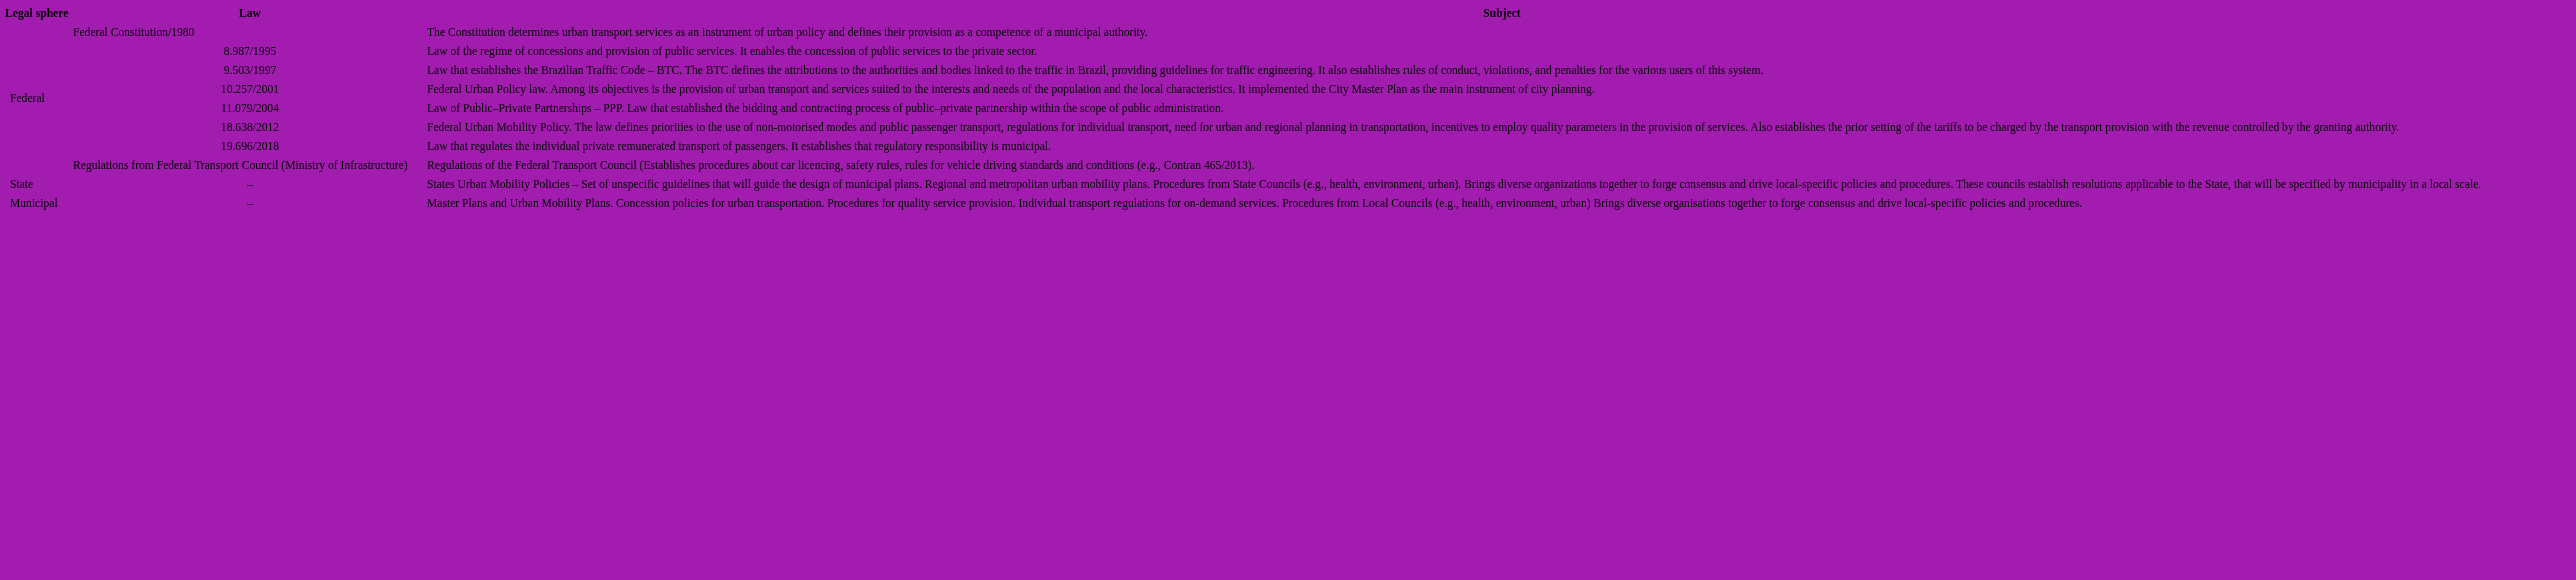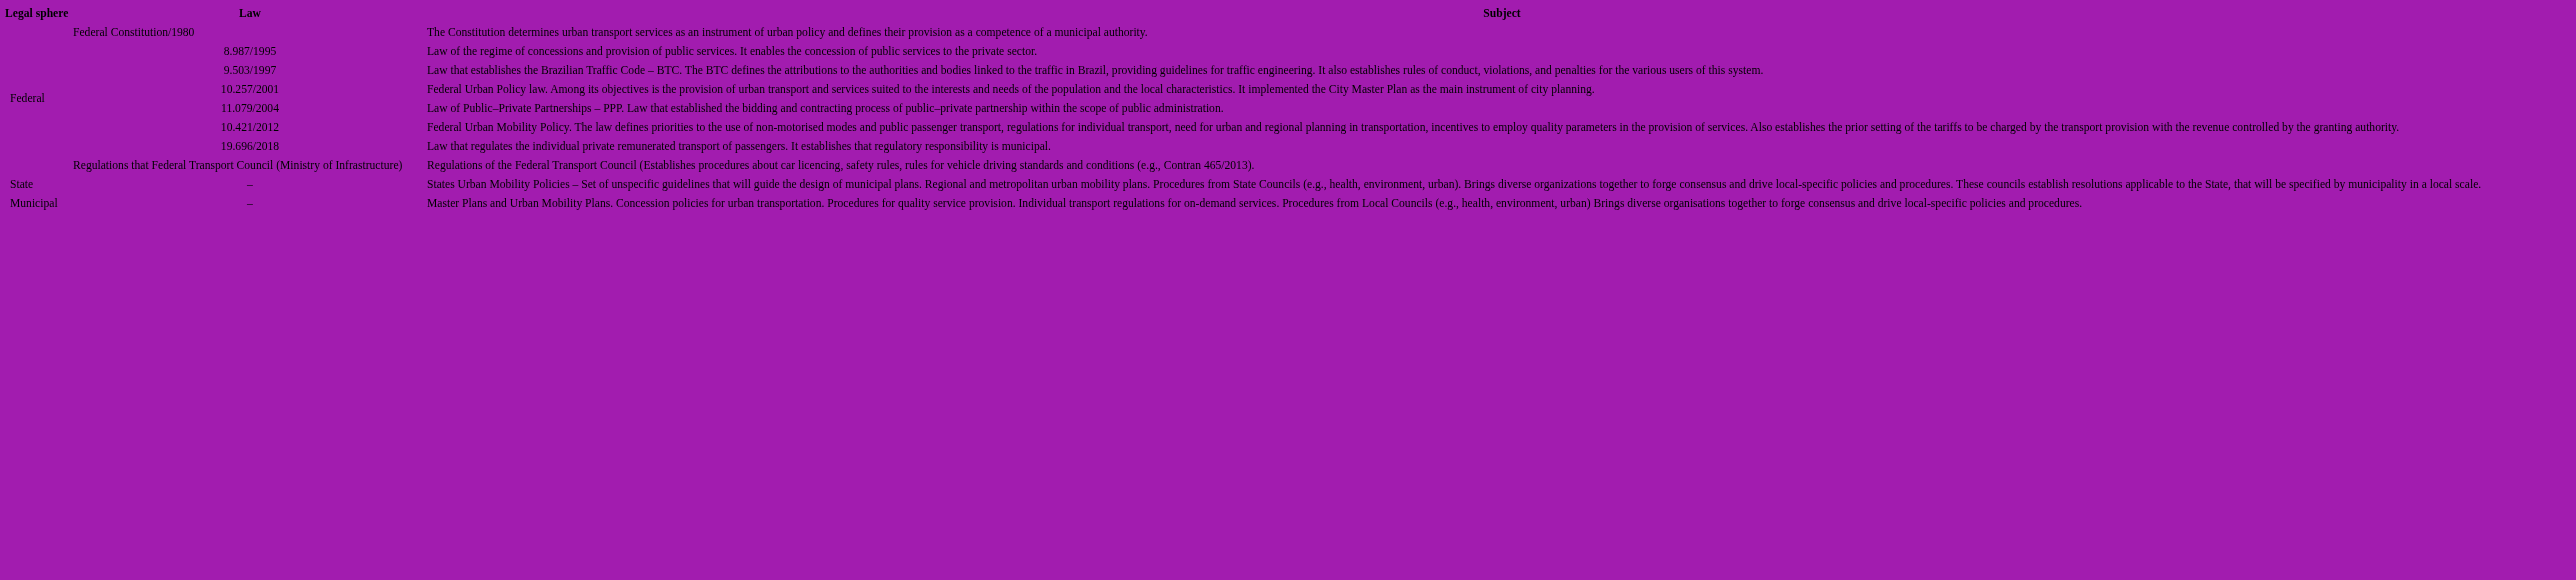--- a/index.html
+++ b/index.html
@@ -81,29 +81,29 @@
       </tr>
       <tr>
         <td class="law center">10.257/2001</td>
         <td class="subject">Federal Urban Policy law. Among its objectives is the provision of urban transport and services suited to the interests and needs of the population and the local characteristics. It implemented the City Master Plan as the main instrument of city planning.</td>
       </tr>
       <tr>
         <td class="law center">11.079/2004</td>
         <td class="subject">Law of Public–Private Partnerships – PPP. Law that established the bidding and contracting process of public–private partnership within the scope of public administration.</td>
       </tr>
       <tr>
-        <td class="law center">10.421/2012</td>
+        <td class="law center">18.638/2012</td>
         <td class="subject">Federal Urban Mobility Policy. The law defines priorities to the use of non-motorised modes and public passenger transport, regulations for individual transport, need for urban and regional planning in transportation, incentives to employ quality parameters in the provision of services. Also establishes the prior setting of the tariffs to be charged by the transport provision with the revenue controlled by the granting authority.</td>
       </tr>
       <tr>
         <td class="law center">19.696/2018</td>
         <td class="subject">Law that regulates the individual private remunerated transport of passengers. It establishes that regulatory responsibility is municipal.</td>
       </tr>
       <tr>
-        <td class="law left">Regulations that Federal Transport Council (Ministry of Infrastructure)</td>
+        <td class="law left">Regulations from Federal Transport Council (Ministry of Infrastructure)</td>
         <td class="subject">Regulations of the Federal Transport Council (Establishes procedures about car licencing, safety rules, rules for vehicle driving standards and conditions (e.g., Contran 465/2013).</td>
       </tr>
       <tr>
         <td class="sphere top">State</td>
         <td class="law center">–</td>
         <td class="subject">States Urban Mobility Policies – Set of unspecific guidelines that will guide the design of municipal plans. Regional and metropolitan urban mobility plans. Procedures from State Councils (e.g., health, environment, urban). Brings diverse organizations together to forge consensus and drive local-specific policies and procedures. These councils establish resolutions applicable to the State, that will be specified by municipality in a local scale.</td>
       </tr>
       <tr>
         <td class="sphere top">Municipal</td>
         <td class="law center">–</td>

